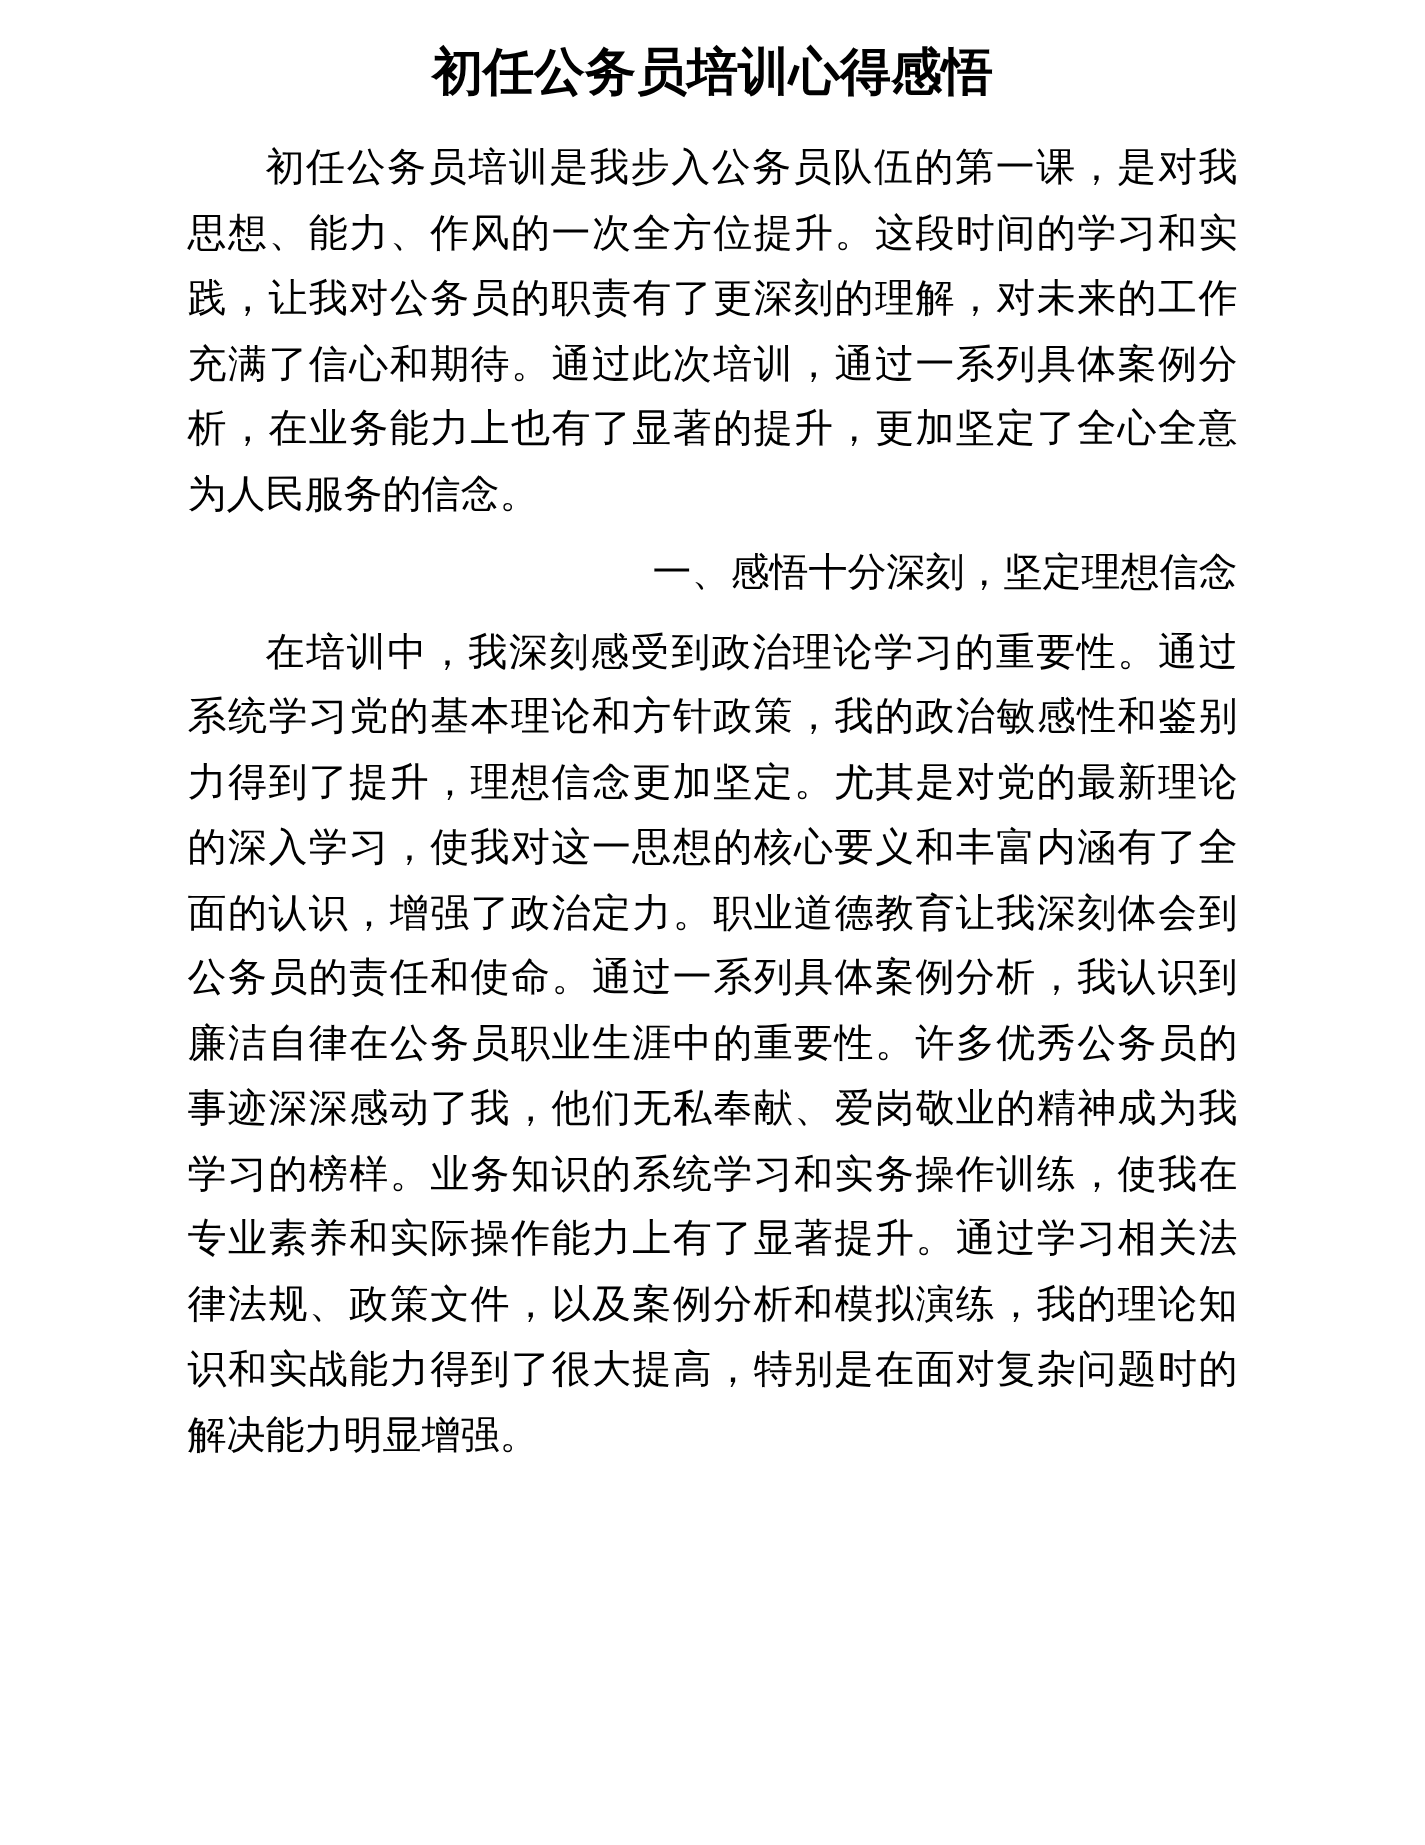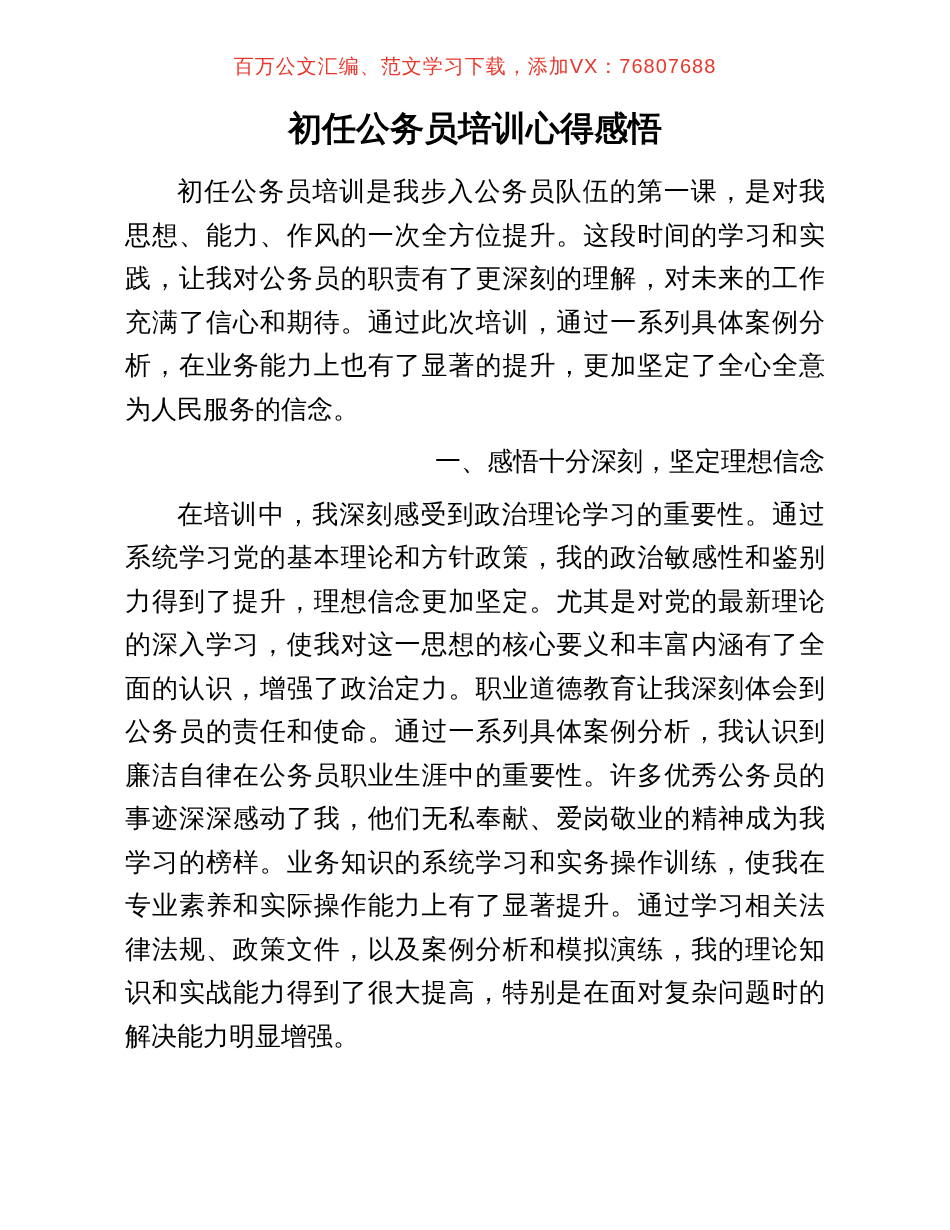--- a/index.html
+++ b/index.html
@@ -49,20 +49,19 @@
     word-break: break-all;
   }
   .content p.heading {
     text-align: right;
   }
 </style>
 </head>
 <body>
 
 <div class="page">
-  <div class="header-notice">百万公文汇编、范文学习下载，添加VX：76807688</div>
   <h1 class="doc-title">初任公务员培训心得感悟</h1>
   <div class="content" id="content">
       <p class="body">初任公务员培训是我步入公务员队伍的第一课，是对我思想、能力、作风的一次全方位提升。这段时间的学习和实践，让我对公务员的职责有了更深刻的理解，对未来的工作充满了信心和期待。通过此次培训，通过一系列具体案例分析，在业务能力上也有了显著的提升，更加坚定了全心全意为人民服务的信念。</p>
       <p class="heading">一、感悟十分深刻，坚定理想信念</p>
       <p class="body">在培训中，我深刻感受到政治理论学习的重要性。通过系统学习党的基本理论和方针政策，我的政治敏感性和鉴别力得到了提升，理想信念更加坚定。尤其是对党的最新理论的深入学习，使我对这一思想的核心要义和丰富内涵有了全面的认识，增强了政治定力。职业道德教育让我深刻体会到公务员的责任和使命。通过一系列具体案例分析，我认识到廉洁自律在公务员职业生涯中的重要性。许多优秀公务员的事迹深深感动了我，他们无私奉献、爱岗敬业的精神成为我学习的榜样。业务知识的系统学习和实务操作训练，使我在专业素养和实际操作能力上有了显著提升。通过学习相关法律法规、政策文件，以及案例分析和模拟演练，我的理论知识和实战能力得到了很大提高，特别是在面对复杂问题时的解决能力明显增强。</p>
     </div>
 </div>
 
 </body></html>

